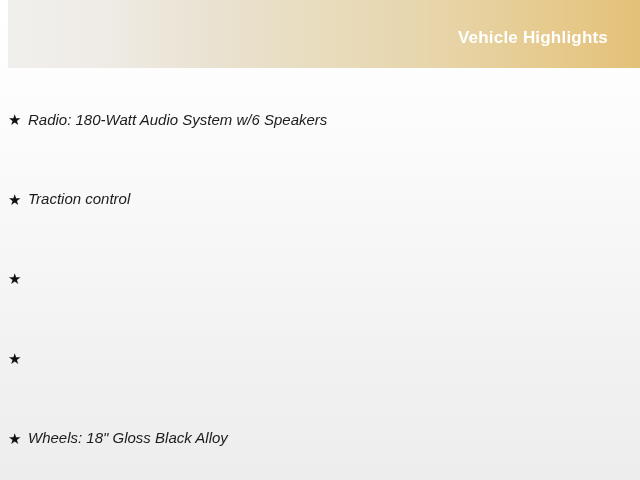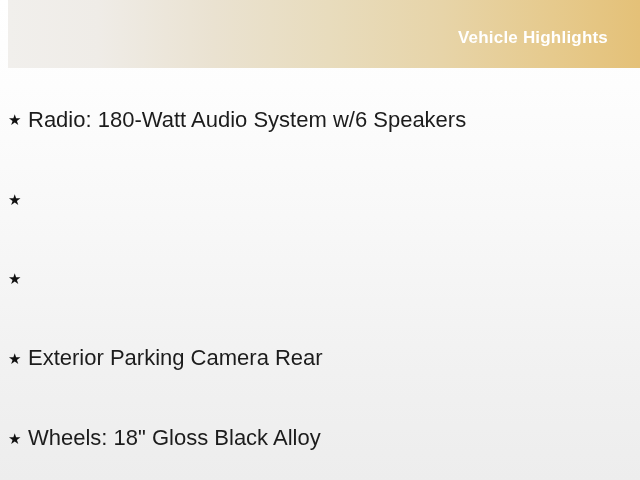--- a/index.html
+++ b/index.html
@@ -78,53 +78,54 @@
     flex: 0 0 auto;
     width: 20px;
     font-size: 15px;
     line-height: 1;
     color: #111111;
     text-align: left;
   }
 
   .highlight-text {
     flex: 1 1 auto;
-    font-size: 22px;
+    font-size: 15px;
     color: #1c1c1c;
     line-height: 1.2;
     white-space: nowrap;
+    font-style: italic;
   }
 </style>
 </head>
 <body>
 
 <div class="panel">
 
   <div class="header">
     <span class="header-title">Vehicle Highlights</span>
   </div>
 
   <ul class="highlights-list">
 
     <li class="highlight-item">
       <span class="star-icon">★</span>
       <span class="highlight-text">Radio: 180-Watt Audio System w/6 Speakers</span>
     </li>
 
     <li class="highlight-item">
       <span class="star-icon">★</span>
+      <span class="highlight-text">Traction control</span>
     </li>
 
     <li class="highlight-item">
       <span class="star-icon">★</span>
     </li>
 
     <li class="highlight-item">
       <span class="star-icon">★</span>
-      <span class="highlight-text">Exterior Parking Camera Rear</span>
     </li>
 
     <li class="highlight-item">
       <span class="star-icon">★</span>
       <span class="highlight-text">Wheels: 18" Gloss Black Alloy</span>
     </li>
 
   </ul>
 
 </div>

